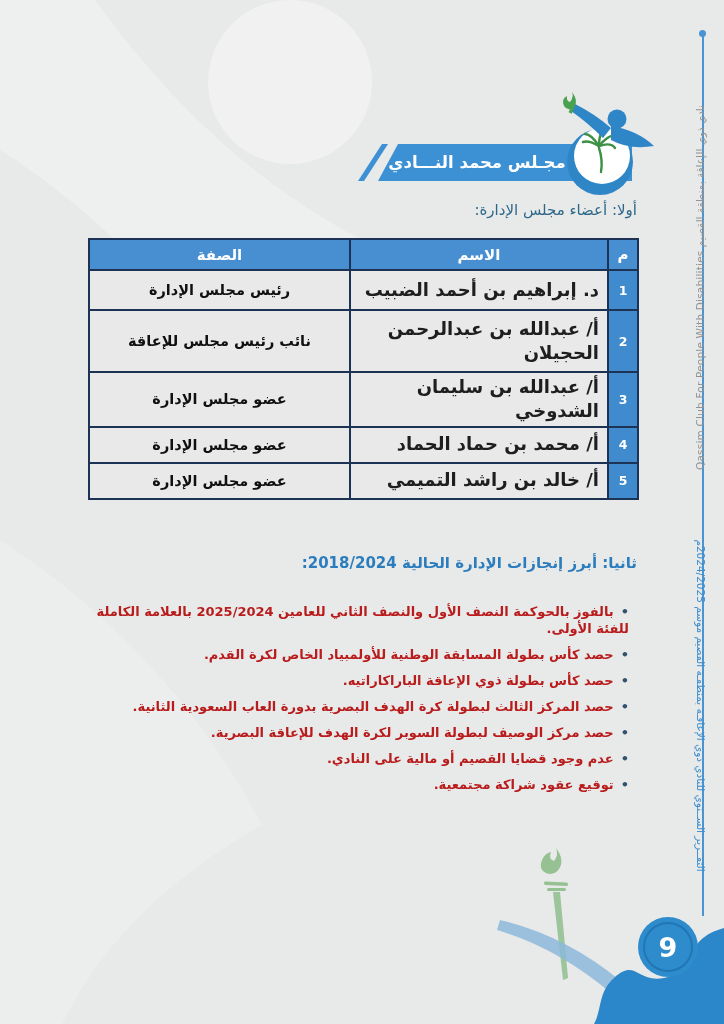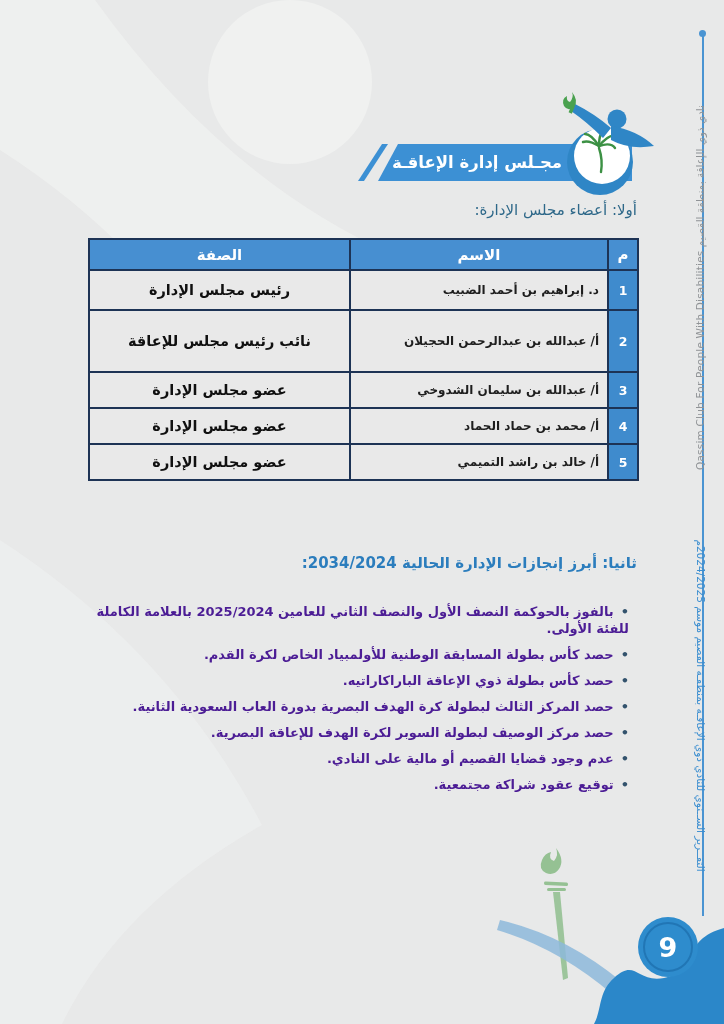--- a/index.html
+++ b/index.html
@@ -47,29 +47,29 @@
   }
   
   .board-table{
     position:absolute;left:88px;top:238px;width:549px;
     border-collapse:collapse;direction:rtl;table-layout:fixed;
   }
   .board-table td,.board-table th{border:2px solid #1d3355;overflow:hidden;}
   .board-table{border:2.5px solid #1d3355;}
   .th-cell{background:#478fd1;color:#fff;font-size:15px;font-weight:bold;text-align:center;}
   .num-cell{background:#3f8bcd;color:#fff;font-size:12.5px;font-weight:bold;text-align:center;}
-  .name-cell{background:#e9e9e9;color:#1e1e1e;font-size:12px;font-weight:600;text-align:right;padding:2px 8px;line-height:1.35;}
+  .name-cell{background:#e9e9e9;color:#1e1e1e;font-size:18px;font-weight:600;text-align:right;padding:2px 8px;line-height:1.35;}
   .role-cell{background:#e9e9e9;color:#101010;font-size:14.5px;font-weight:bold;text-align:center;padding:6px 6px;}
   
   .achievements{
     position:absolute;right:95px;top:603px;width:545px;
     direction:rtl;text-align:right;list-style:none;margin:0;padding:0;
   }
   .achievements li{
-    font-size:13px;font-weight:600;color:#4c1d95;line-height:17px;margin:0 0 9px 0;
+    font-size:13px;font-weight:600;color:#b91c1c;line-height:17px;margin:0 0 9px 0;
   }
   .achievements li::before{content:"•";margin-inline-end:7px;color:#33536d;}
   
   .deco-svg{position:absolute;inset:0;width:724px;height:1024px;pointer-events:none;}
   .page-badge{
     position:absolute;left:638px;top:917px;width:60px;height:60px;border-radius:50%;
     background:#2e8ccd;color:#fff;font-size:27px;font-weight:bold;
     display:flex;align-items:center;justify-content:center;z-index:5;
   }
   .page-badge::before{content:"";position:absolute;inset:5px;border:2.5px solid #2176b5;border-radius:50%;}
@@ -89,21 +89,21 @@
   <div class="sidebar-line"></div>
   <div class="v-club">
     <span>نادي ذوي الإعاقة بمنطقة القصيم</span>
     <span> </span>
     <span>Qassim Club For People With Disabilities</span>
   </div>
   <div class="v-report">التقــرير الســنوي للنادي ذوي الإعاقـة بمنطقـة القصيم موسم 2024/2025م</div>
 
   <div class="ribbon-sliver"></div>
   <div class="ribbon">
-    <div class="ribbon-label">مجـلس إدارة الإعاقـة</div>
+    <div class="ribbon-label">مجـلس محمد النـــادي</div>
   </div>
   <svg class="logo" viewBox="0 0 130 110">
 
     <circle cx="65" cy="74" r="33" fill="#2f86c6"></circle>
     <circle cx="67" cy="68" r="28" fill="#ffffff"></circle>
 
     <g stroke="#3c9144" fill="none" stroke-width="2.4" stroke-linecap="round">
       <path d="M66,84 Q68,72 64,60"></path>
       <path d="M64,58 Q54,52 48,54"></path>
       <path d="M64,58 Q56,46 50,46"></path>
@@ -157,21 +157,21 @@
       <td class="role-cell">عضو مجلس الإدارة</td>
     </tr>
     <tr style="height:36px">
       <td class="num-cell">5</td>
       <td class="name-cell">أ/ خالد بن راشد التميمي</td>
       <td class="role-cell">عضو مجلس الإدارة</td>
     </tr>
   </tbody>
     </table>
 
-  <div class="h2">ثانيا: أبرز إنجازات الإدارة الحالية 2034/2024:</div>
+  <div class="h2">ثانيا: أبرز إنجازات الإدارة الحالية 2018/2024:</div>
   <ul class="achievements">
     <li><span>بالفوز بالحوكمة النصف الأول والنصف الثاني للعامين 2025/2024 بالعلامة الكاملة للفئة الأولى.</span></li>
     <li><span>حصد كأس بطولة المسابقة الوطنية للأولمبياد الخاص لكرة القدم.</span></li>
     <li><span>حصد كأس بطولة ذوي الإعاقة الباراكاراتيه.</span></li>
     <li><span>حصد المركز الثالث لبطولة كرة الهدف البصرية بدورة العاب السعودية الثانية.</span></li>
     <li><span>حصد مركز الوصيف لبطولة السوبر لكرة الهدف للإعاقة البصرية.</span></li>
     <li><span>عدم وجود قضايا القصيم أو مالية على النادي.</span></li>
     <li><span>توقيع عقود شراكة مجتمعية.</span></li>
   </ul>
 

